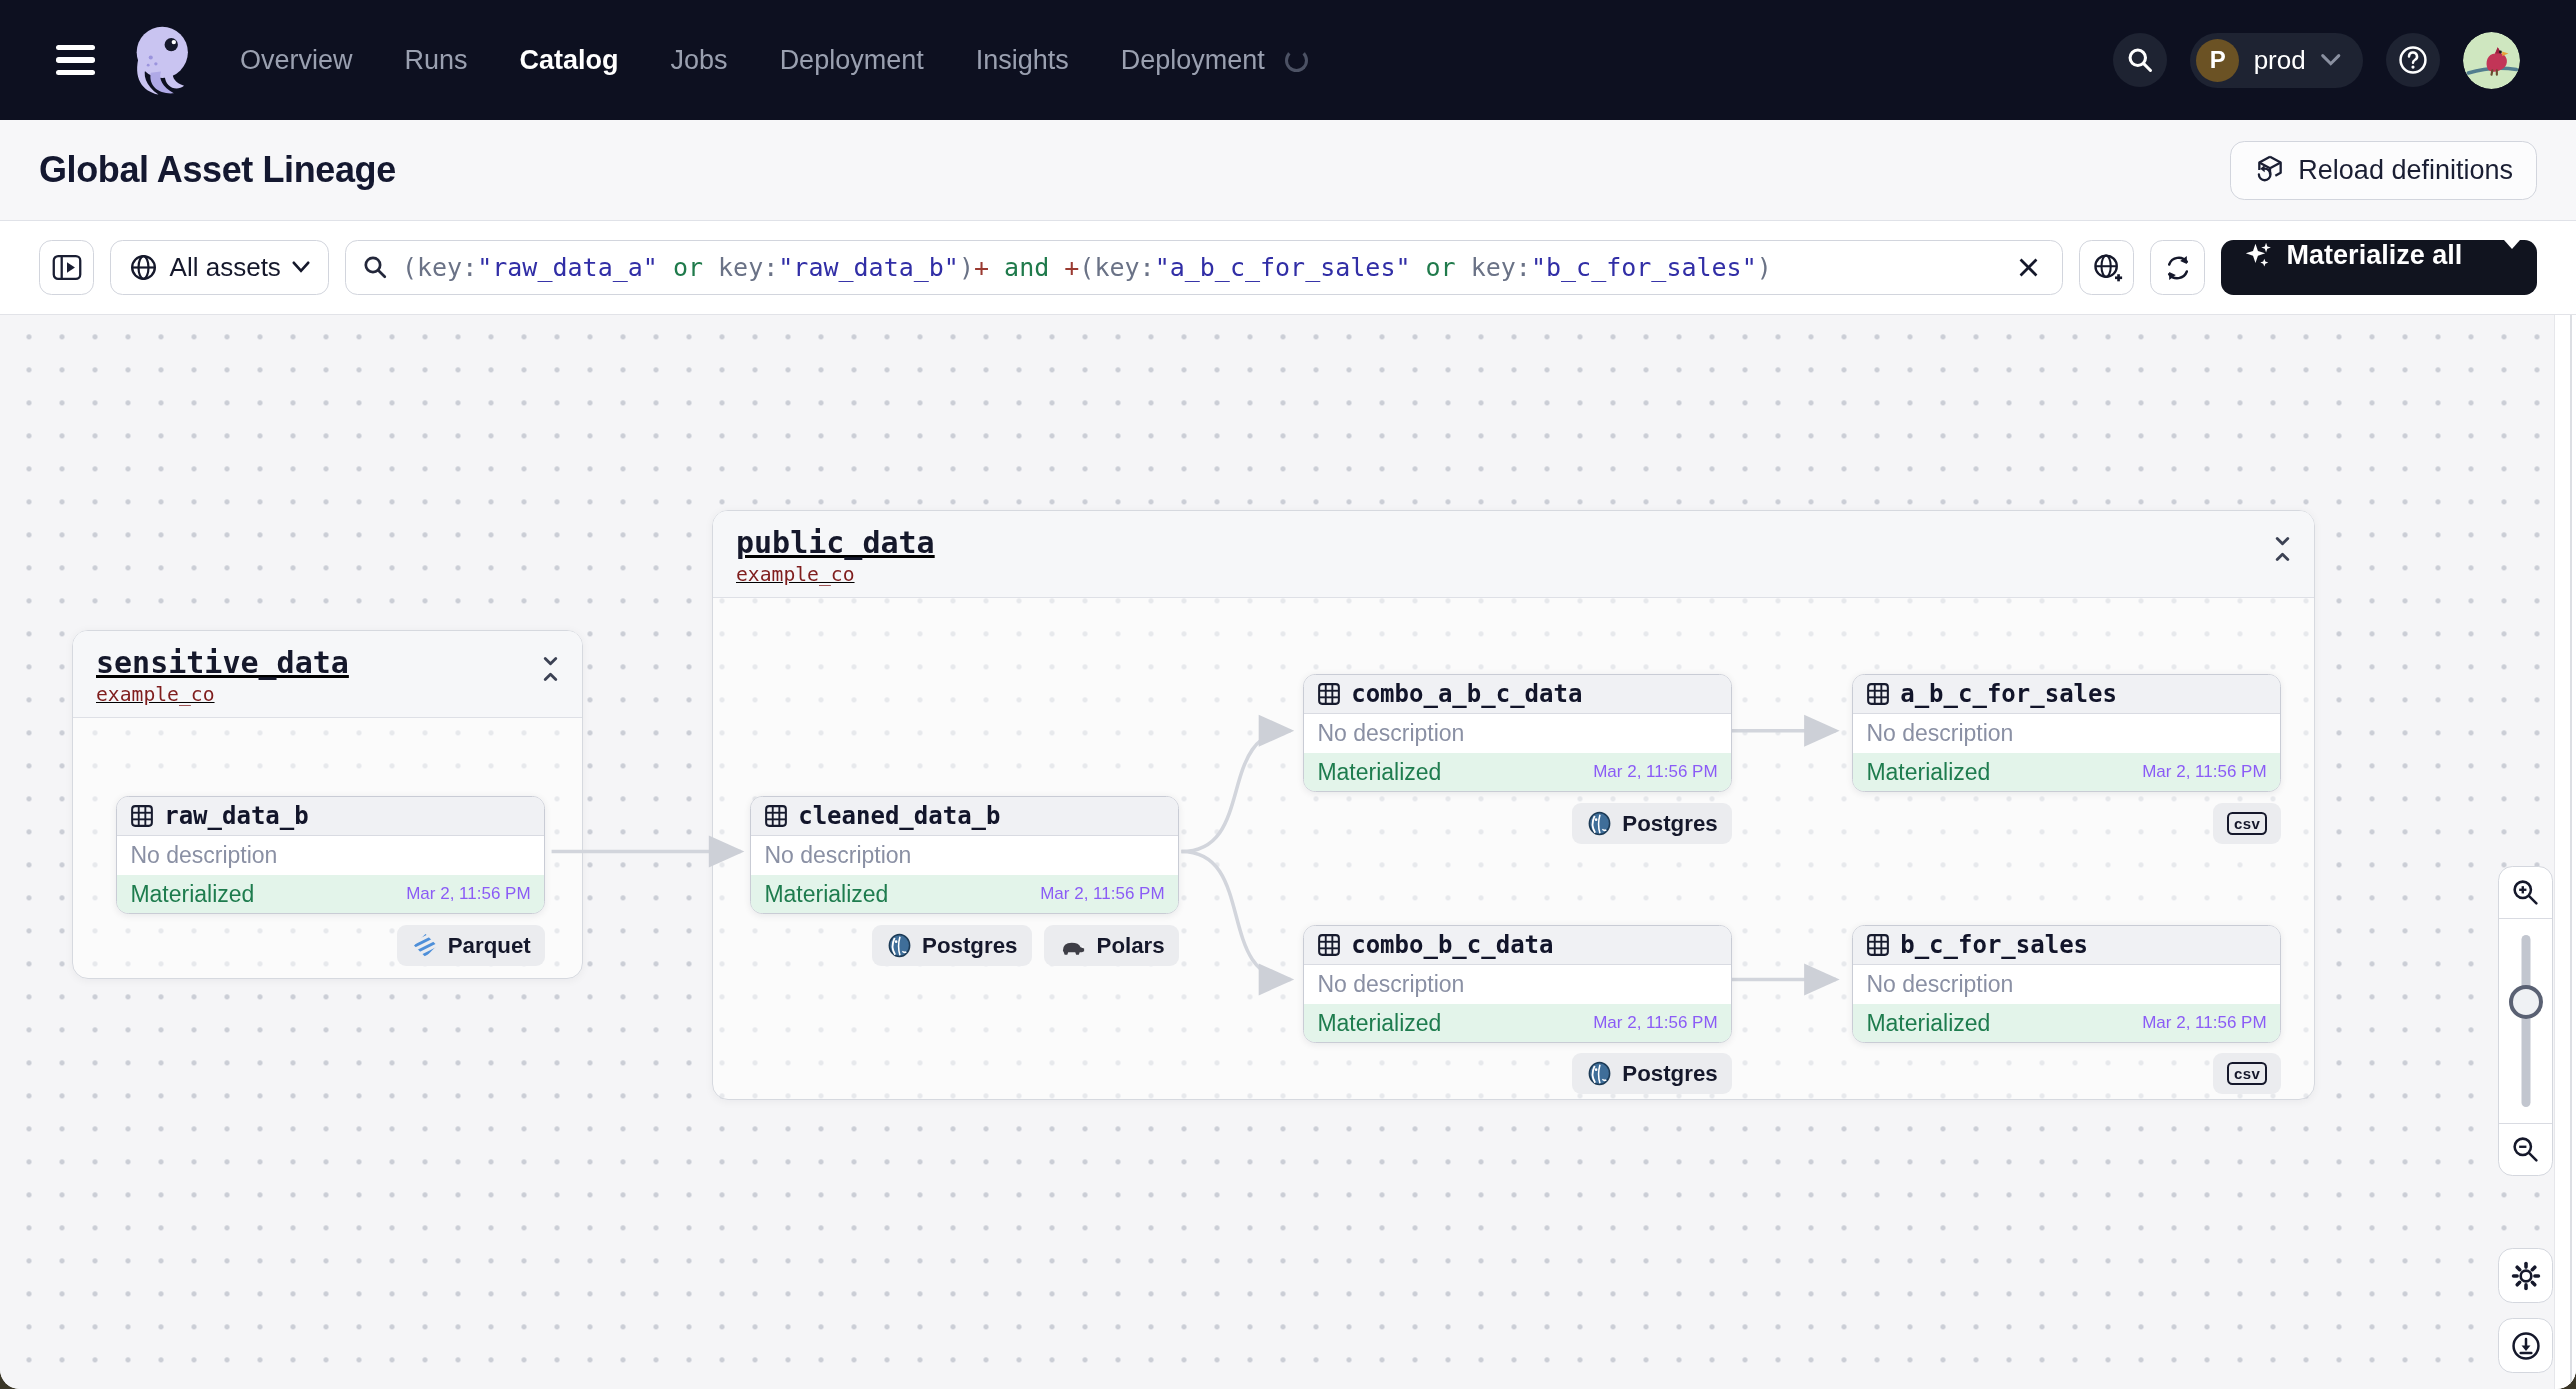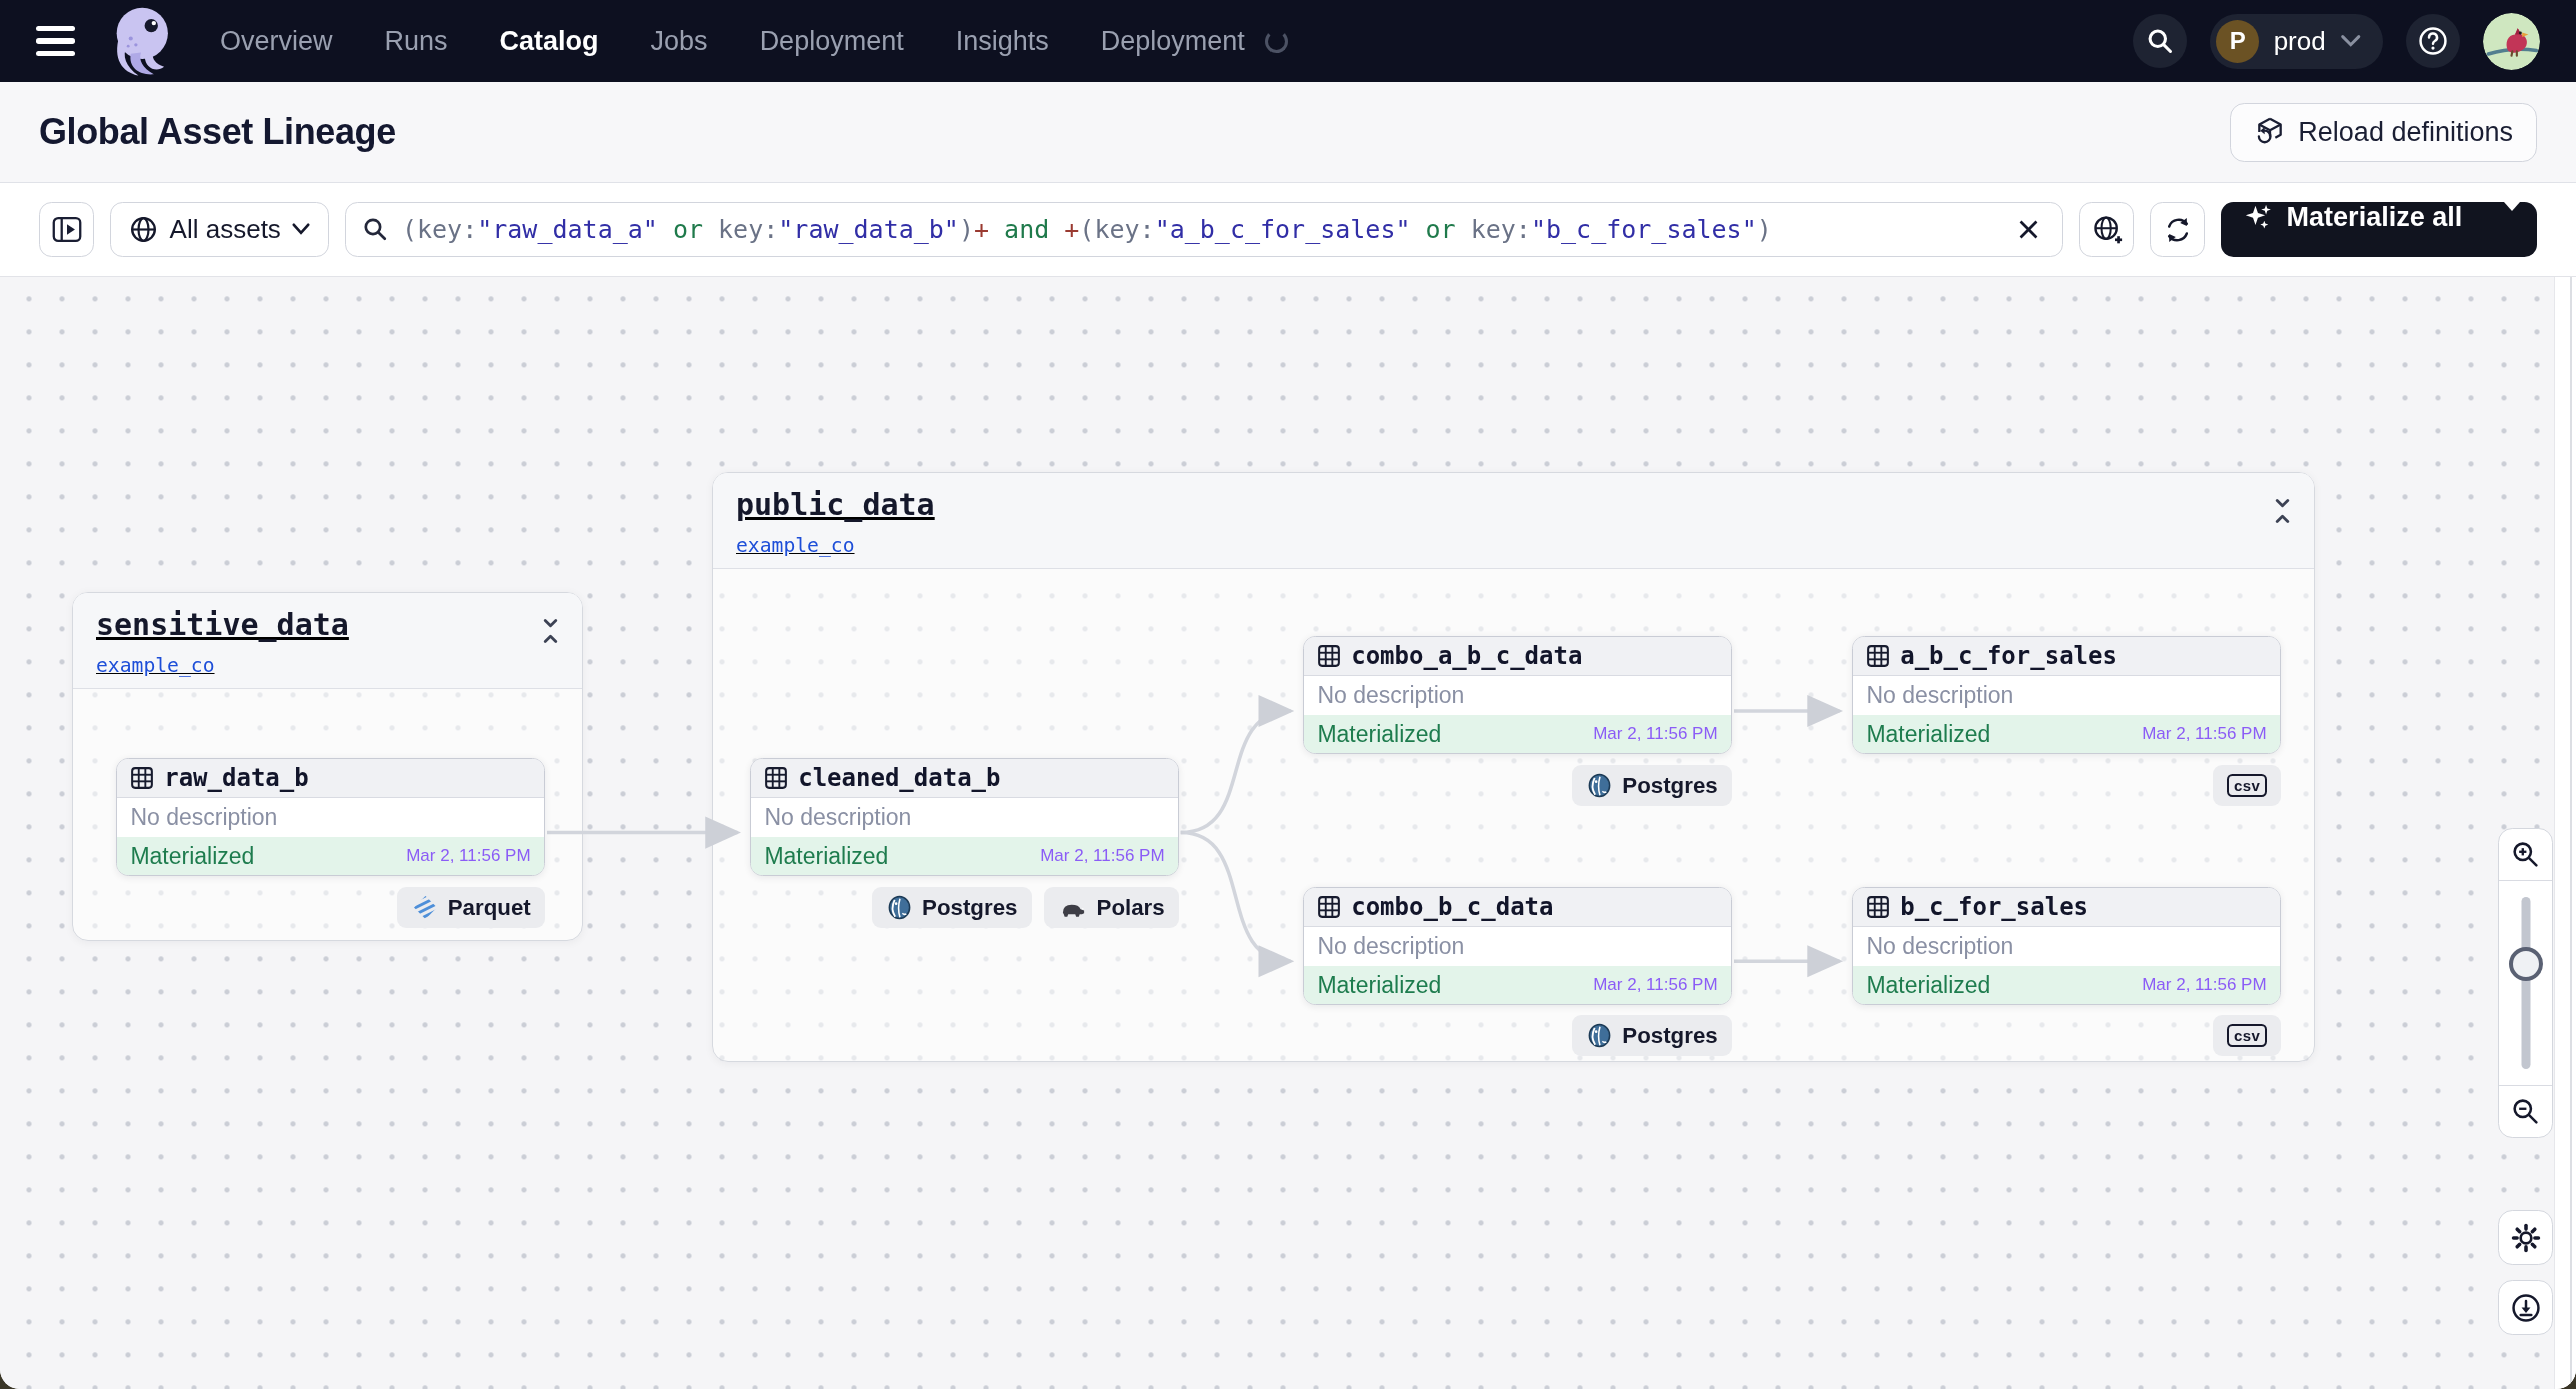--- a/index.html
+++ b/index.html
@@ -1,21 +1,21 @@
 <!DOCTYPE html>
 <html style="font-size:14.3px"><head>
 <meta charset="utf-8">
 <style>
   * { margin:0; padding:0; box-sizing:border-box; }
   html,body { width:2576px; height:1389px; overflow:hidden; background:#3A3627; }
   body { font-family:"Liberation Sans", sans-serif; }
   .app { width:2576px; height:1389px; display:flex; flex-direction:column; border-radius:0 0 19.7px 19.7px; overflow:hidden; background:#F5F5F7; }
 
   
-  .topbar { height:82px; background:#0D1020; display:flex; align-items:center; padding:0 36px; flex:none; }
+  .topbar { height:120px; background:#0D1020; display:flex; align-items:center; padding:0 56px; flex:none; }
   .hamburger { width:39px; height:30px; display:flex; flex-direction:column; justify-content:space-between; cursor:pointer; margin-right:25px; }
   .hamburger span { display:block; height:5.4px; border-radius:2.7px; background:#FFFFFF; }
   .logo { width:82px; height:82px; margin-right:38px; }
   .nav-links { display:flex; align-items:center; gap:52px; list-style:none; }
   .nav-links li { font-size:27px; color:#9AA0B0; cursor:pointer; white-space:nowrap; }
   .nav-links li.active { color:#FFFFFF; font-weight:700; }
   .nav-spinner { width:23px; height:23px; border:3.6px solid #4C5264; border-top-color:transparent; border-radius:50%; margin-left:19.7px; }
   .topbar-right { margin-left:auto; display:flex; align-items:center; gap:23px; }
   .circle-btn { width:54px; height:54px; border-radius:50%; background:#1E2332; display:flex; align-items:center; justify-content:center; cursor:pointer; }
   .env-pill { height:55px; border-radius:28px; background:#1E2332; display:flex; align-items:center; gap:14.3px; padding:0 21.5px 0 6.3px; cursor:pointer; }
@@ -46,21 +46,21 @@
     background-image:radial-gradient(circle, #CBCED6 2.3px, transparent 2.6px);
     background-size:33px 33px; background-position:12.5px 5.4px; }
   .right-strip { position:absolute; top:0; right:0; bottom:0; width:22.3px; background:#FFFFFF; border-left:0.9px solid #E6E7EB; }
   .right-strip::after { content:""; position:absolute; top:0; bottom:0; left:15px; width:2.7px; background:#DCDEE3; }
 
   .edges { position:absolute; inset:0; width:100%; height:100%; z-index:2; }
 
   .group { position:absolute; border:1.8px solid #D6D9DF; border-radius:16px; background:rgba(255,255,255,0.55); box-shadow:0 1.8px 9px rgba(16,20,35,0.05); z-index:1; }
   .group-header { background:#F6F7F9; border-bottom:1.8px solid #DEE0E6; border-radius:14.3px 14.3px 0 0; padding:14.3px 23px 10.7px; position:relative;text-decoration:underline; }
   .group-title { font-family:"DejaVu Sans Mono", monospace; font-weight:700; font-size:30px; color:#15182B; }
-  .group-sub { font-family:"DejaVu Sans Mono", monospace; font-size:19.7px; color:#1d4ed8; margin-top:12px; }
+  .group-sub { font-family:"DejaVu Sans Mono", monospace; font-size:19.7px; color:#7f1d1d; margin-top:3px; }
   .group-collapse { position:absolute; right:18px; top:23px; cursor:pointer; }
 
   .node { position:absolute; width:429px; border:1.8px solid #C9CCD5; border-radius:12.5px; background:#fff; z-index:3; box-shadow:0 1.8px 7.2px rgba(16,20,35,0.08); cursor:pointer; }
   .node-head { height:39px; background:#F0F1F4; border-bottom:1.8px solid #D9DBE2; border-radius:10.7px 10.7px 0 0; display:flex; align-items:center; gap:10.7px; padding:0 12.5px; }
   .node-name { font-family:"DejaVu Sans Mono", monospace; font-weight:700; font-size:24px; color:#12152A; }
   .node-desc { height:39px; display:flex; align-items:center; padding:0 13.4px; font-size:23px; color:#8A90A4; }
   .node-status { height:38px; background:#E3F4EA; border-radius:0 0 10.7px 10.7px; display:flex; align-items:center; justify-content:space-between; padding:0 13.4px; }
   .status-label { font-size:23px; color:#1E7C4E; }
   .status-time { font-size:17px; color:#8b5cf6; font-weight:400; }
 

